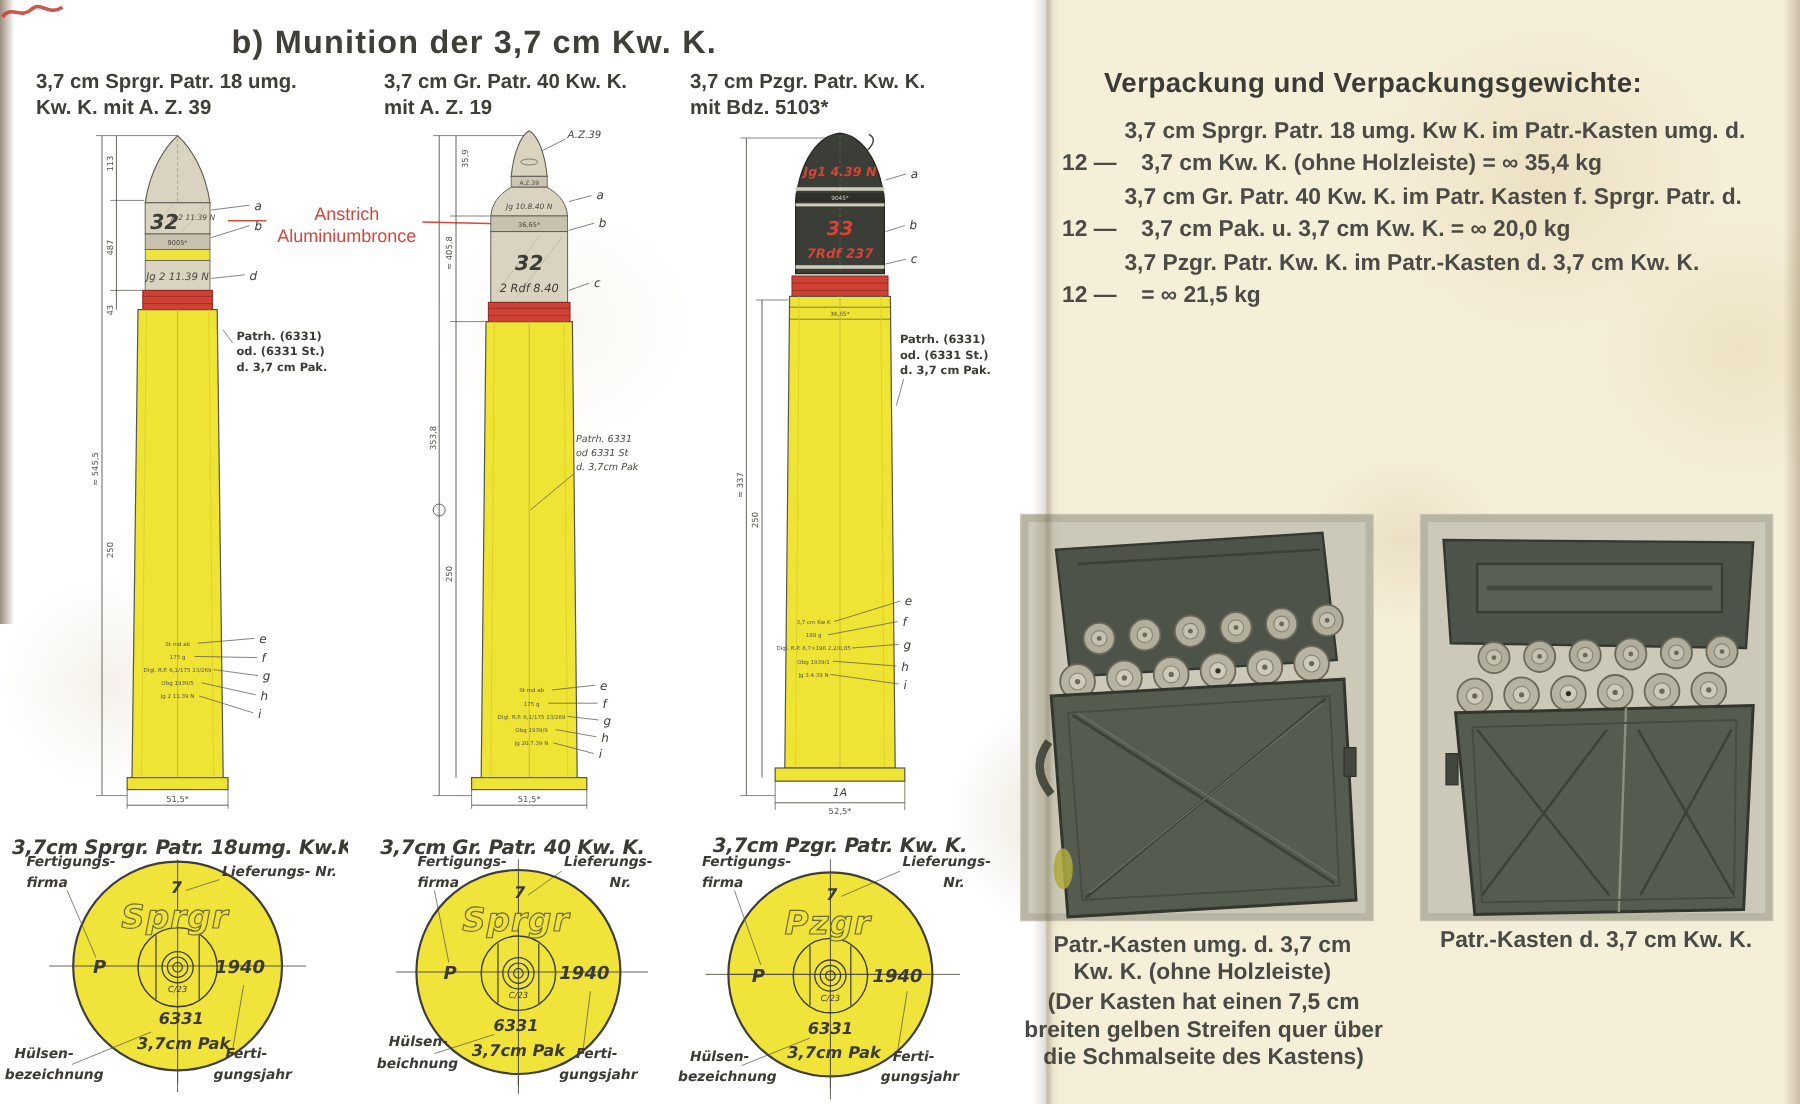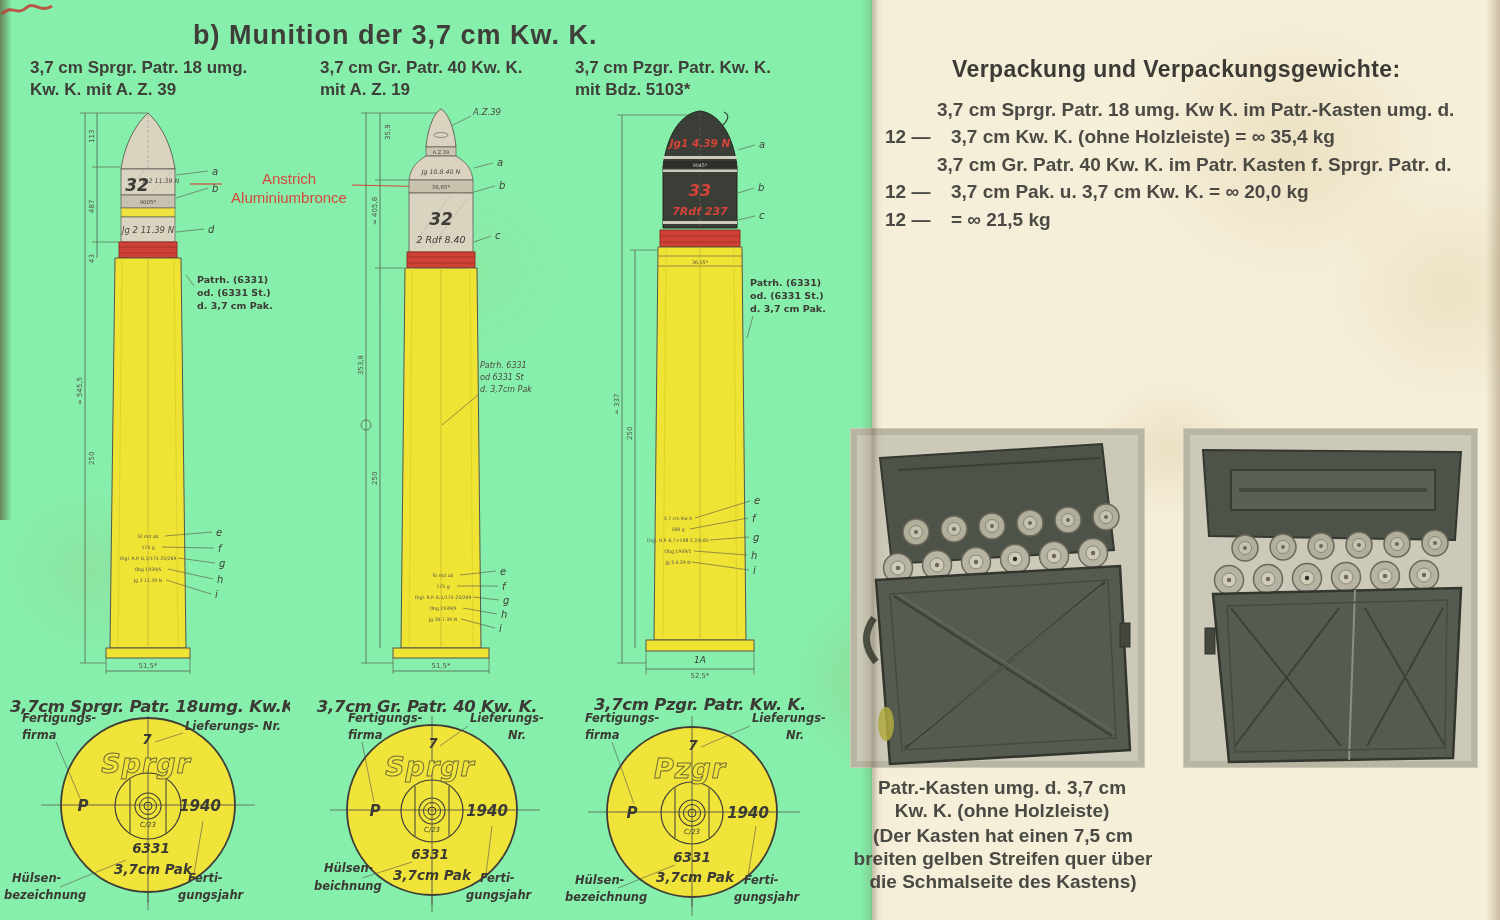--- a/index.html
+++ b/index.html
@@ -1,25 +1,25 @@
 <!DOCTYPE html>
 <html><head>
 <meta charset="utf-8">
 <style>
   html,body{margin:0;padding:0;background:#8a8272;}
   .sheet{position:relative;width:1500px;height:920px;overflow:hidden;
-         background:#86efac;font-family:"Liberation Sans",sans-serif;color:#45443e;}
+         background:#ffffff;font-family:"Liberation Sans",sans-serif;color:#45443e;}
   .abs{position:absolute;}
   .page-right-bg{left:872px;top:0;width:628px;height:920px;background:#f5eed8;}
   
   .doc-title{left:193px;top:20px;font-size:27px;font-weight:800;letter-spacing:1px;color:#3f3e38;}
   .col-hdr{font-size:17px;font-weight:600;text-align:left;line-height:22px;color:#3f3e38;}
   .anstrich{left:223px;top:169px;width:132px;text-align:center;font-size:15px;font-weight:400;
             color:#d6473c;line-height:19px;}
-  .pack-head{left:920px;top:56px;font-size:23px;font-weight:800;letter-spacing:.4px;color:#3b3a34;margin-left:32px;}
+  .pack-head{left:920px;top:56px;font-size:23px;font-weight:800;letter-spacing:.4px;color:#3b3a34;}
   .pack-list{left:885px;top:96px;width:590px;font-size:19px;font-weight:600;color:#4b4a44;line-height:27px;}
   .pack-item{display:flex;margin-bottom:1px;align-items:flex-end;}
   .pack-item .qty{flex:0 0 52px;}
   .pack-item .l2{display:block;padding-left:14px;}
   .caption{font-size:19px;font-weight:600;color:#4a4a44;text-align:center;line-height:23px;}
   
   .fold-center{left:860px;top:0;width:24px;height:920px;
     background:linear-gradient(90deg,rgba(90,70,40,0) 0%,rgba(90,70,40,.14) 40%,rgba(60,45,25,.26) 55%,rgba(90,70,40,.05) 75%,rgba(0,0,0,0) 100%);}
   .edge-left{left:0;top:0;width:12px;height:520px;
     background:linear-gradient(90deg,rgba(70,45,20,.55),rgba(70,45,20,0));}
@@ -414,20 +414,21 @@
     <div class="pack-item">
       <span class="qty">12 —</span>
       <span class="lines">
         <span>3,7 cm Gr. Patr. 40 Kw. K. im Patr. Kasten f. Sprgr. Patr. d.</span>
         <span class="l2">3,7 cm Pak. u. 3,7 cm Kw. K. = ∞ 20,0 kg</span>
       </span>
     </div>
     <div class="pack-item">
       <span class="qty">12 —</span>
       <span class="lines">
+        <span>3,7 Pzgr. Patr. Kw. K. im Patr.-Kasten d. 3,7 cm Kw. K.</span>
         <span class="l2">= ∞ 21,5 kg</span>
       </span>
     </div>
   </div>
 
   <svg class="abs" style="left:850px;top:428px;" width="295" height="340">
     <rect x="0" y="0" width="295" height="340" fill="#cdc9b8"></rect>
     <rect x="4" y="4" width="287" height="332" fill="none" stroke="#b9b5a3" stroke-width="6"></rect>
     <polygon points="30,30 252,16 264,122 42,136" fill="#4e5349" stroke="#343831" stroke-width="2"></polygon>
     <line x1="48" y1="42" x2="250" y2="30" stroke="#3b3f37" stroke-width="2"></line>
@@ -540,20 +541,21 @@
 
   <div class="abs caption" style="left:852px;top:776px;width:300px;">
     <span>Patr.-Kasten umg. d. 3,7 cm</span><br>
     <span>Kw. K. (ohne Holzleiste)</span>
   </div>
   <div class="abs caption" style="left:842px;top:824px;width:322px;">
     <span>(Der Kasten hat einen 7,5 cm</span><br>
     <span>breiten gelben Streifen quer über</span><br>
     <span>die Schmalseite des Kastens)</span>
   </div>
+  <div class="abs caption" style="left:1180px;top:772px;width:300px;">Patr.-Kasten d. 3,7 cm Kw. K.</div>
 
   <div class="abs fold-center"></div>
   <div class="abs edge-left"></div>
   <div class="abs edge-right"></div>
   <svg class="abs" style="left:0;top:0;" width="60" height="22">
     <path d="M2,14 C10,4 18,16 26,8 S40,14 52,6" fill="none" stroke="#c23b30" stroke-width="3" opacity=".85"></path>
   </svg>
 </div>
 
 </body></html>

